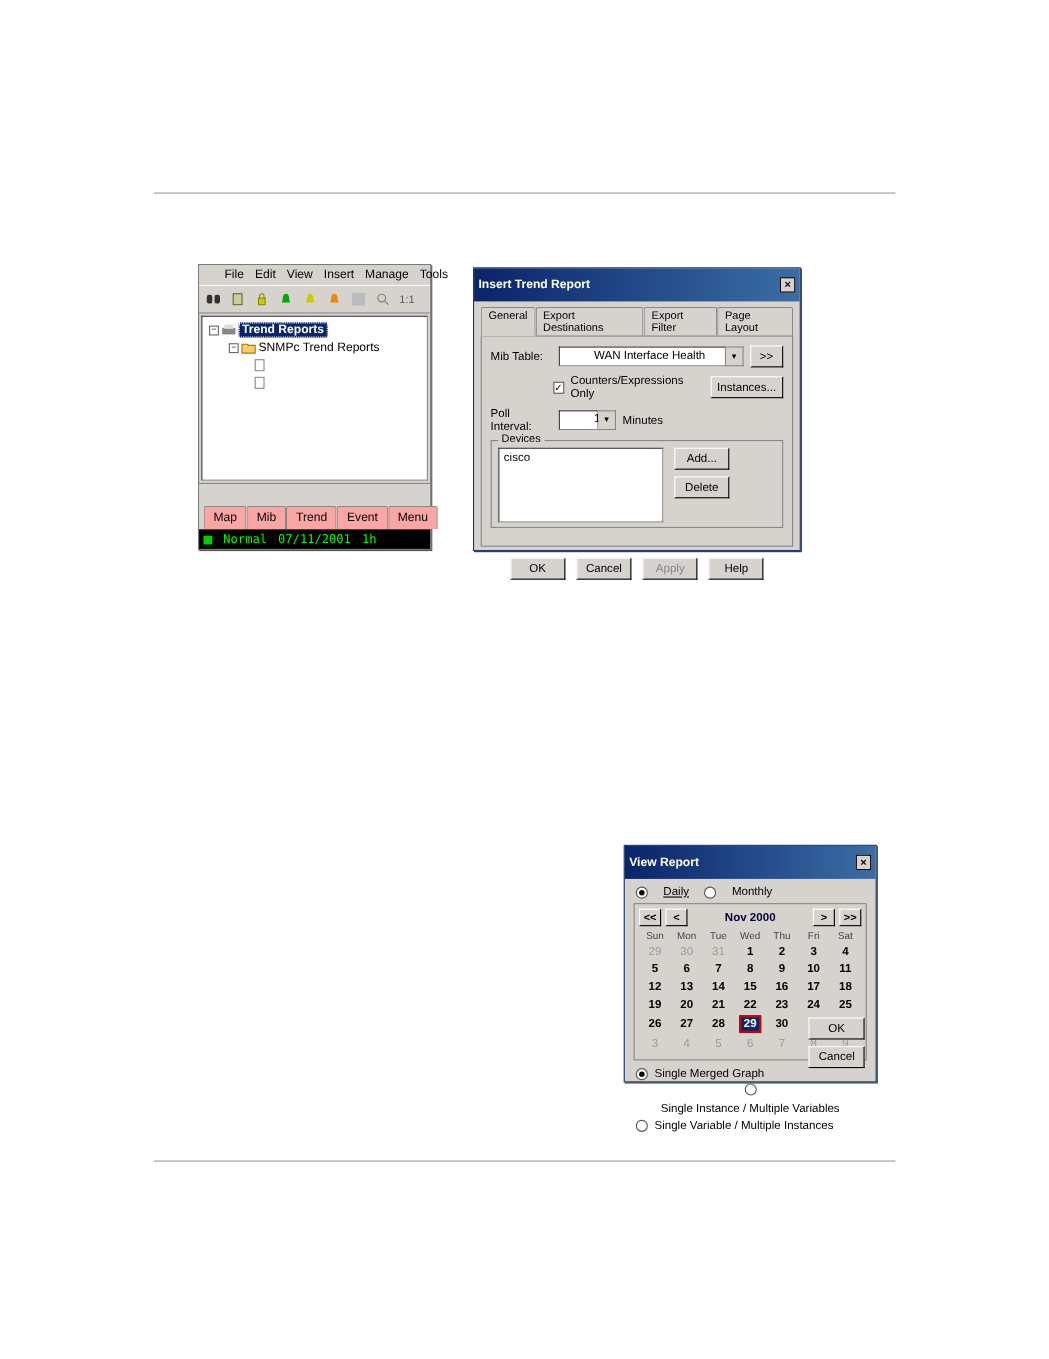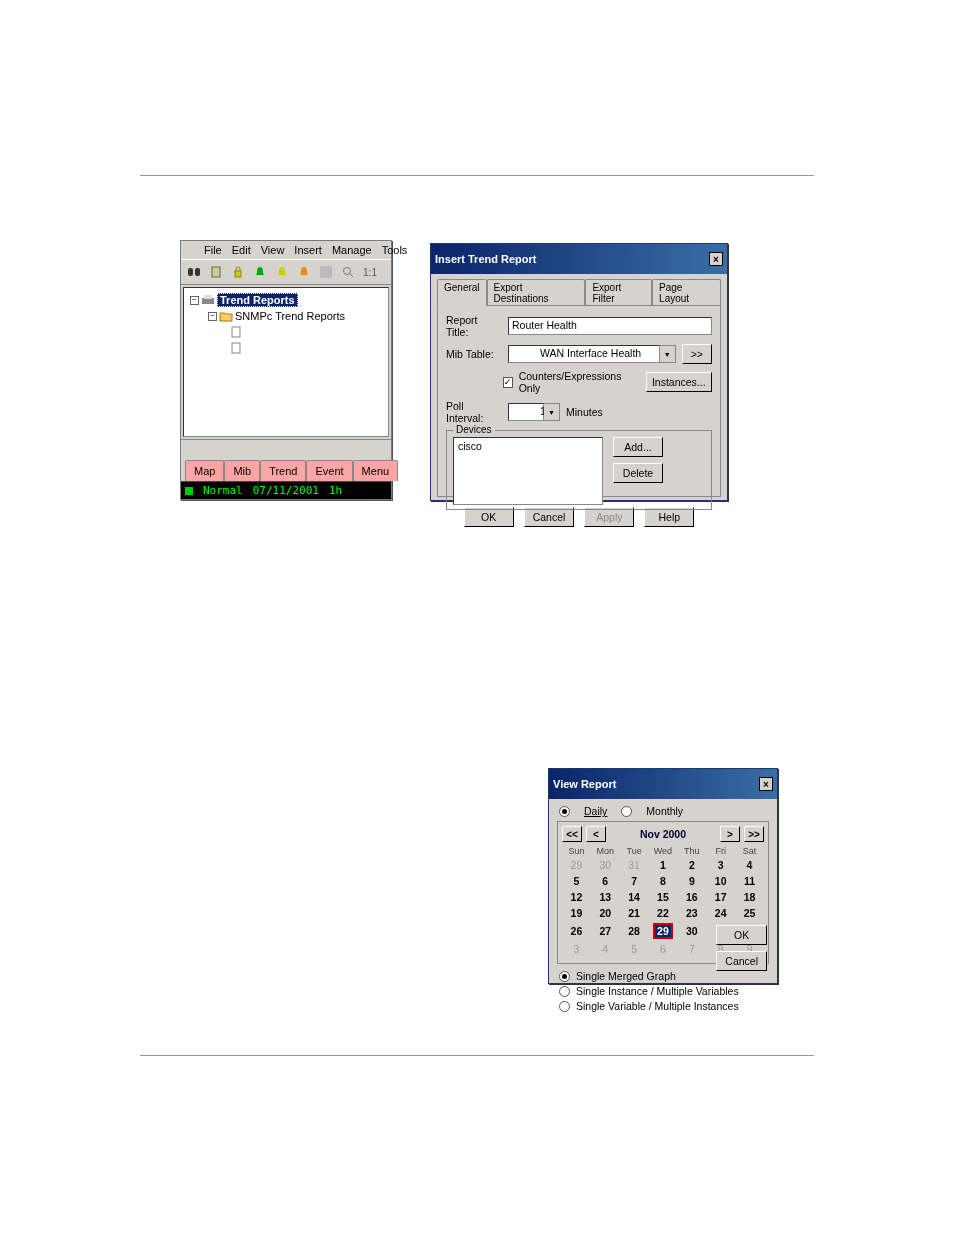--- a/index.html
+++ b/index.html
@@ -195,21 +195,21 @@
     width:150px; height:68px; background:#fff; border:1px inset #888; padding:2px 4px; font-size:10.5px;
   }
   .btnrow2 {
     display:flex; gap:10px; justify-content:center; padding:4px 0 6px 0;
   }
   .cb { width:11px;height:11px;border:1px solid #555;background:#fff;display:inline-flex;align-items:center;justify-content:center;font-size:9px; }
 
   
   .win3 {
     position:absolute;
-    left: 548px; top: 768px;
+    left: 567px; top: 768px;
     width: 230px; height: 216px;
     background:#d6d3ce;
     border:1px solid #1a3a6e;
     box-shadow: 1px 1px 0 #333;
     filter: blur(.2px);
     font-size:10.5px;
   }
   .radiorow { display:flex; gap:14px; padding:6px 10px 2px 10px; align-items:center; }
   .radio { width:11px;height:11px;border:1px solid #555;border-radius:50%;background:#fff;display:inline-flex;align-items:center;justify-content:center; }
   .radio.checked::after { content:""; width:5px;height:5px;background:#000;border-radius:50%; }
@@ -345,24 +345,20 @@
     <span>Insert Trend Report</span>
     <span class="closebtn">×</span>
   </div>
   <div class="tabs2">
     <div class="tab2 active">General</div>
     <div class="tab2">Export Destinations</div>
     <div class="tab2">Export Filter</div>
     <div class="tab2">Page Layout</div>
   </div>
   <div class="panel2">
-    <div class="frow">
-      <div class="flabel">Report Title:</div>
-      <div class="tinput">Router Health</div>
-    </div>
     <div class="frow">
       <div class="flabel">Mib Table:</div>
       <div class="combo" style="flex:1">
         <div class="tinput">WAN Interface Health</div>
         <div class="arrow">▼</div>
       </div>
       <div class="btn95" style="min-width:24px">&gt;&gt;</div>
     </div>
     <div class="frow">
       <div class="flabel"></div>
@@ -489,21 +485,21 @@
             </tr>
           </tbody>
     </table>
   </div>
 
   <div class="optrows">
     <div style="display:flex;align-items:center;gap:6px;">
       <span class="radio checked"></span>
       <span>Single Merged Graph</span>
     </div>
-    <div style="display:flex;align-items:center;gap:6px;">
+    <div style="display:flex;align-items:center;gap:6px;flex-direction:column;">
       <span class="radio"></span>
       <span>Single Instance / Multiple Variables</span>
     </div>
     <div style="display:flex;align-items:center;gap:6px;">
       <span class="radio"></span>
       <span>Single Variable / Multiple Instances</span>
     </div>
   </div>
 
   <div class="okcol">

